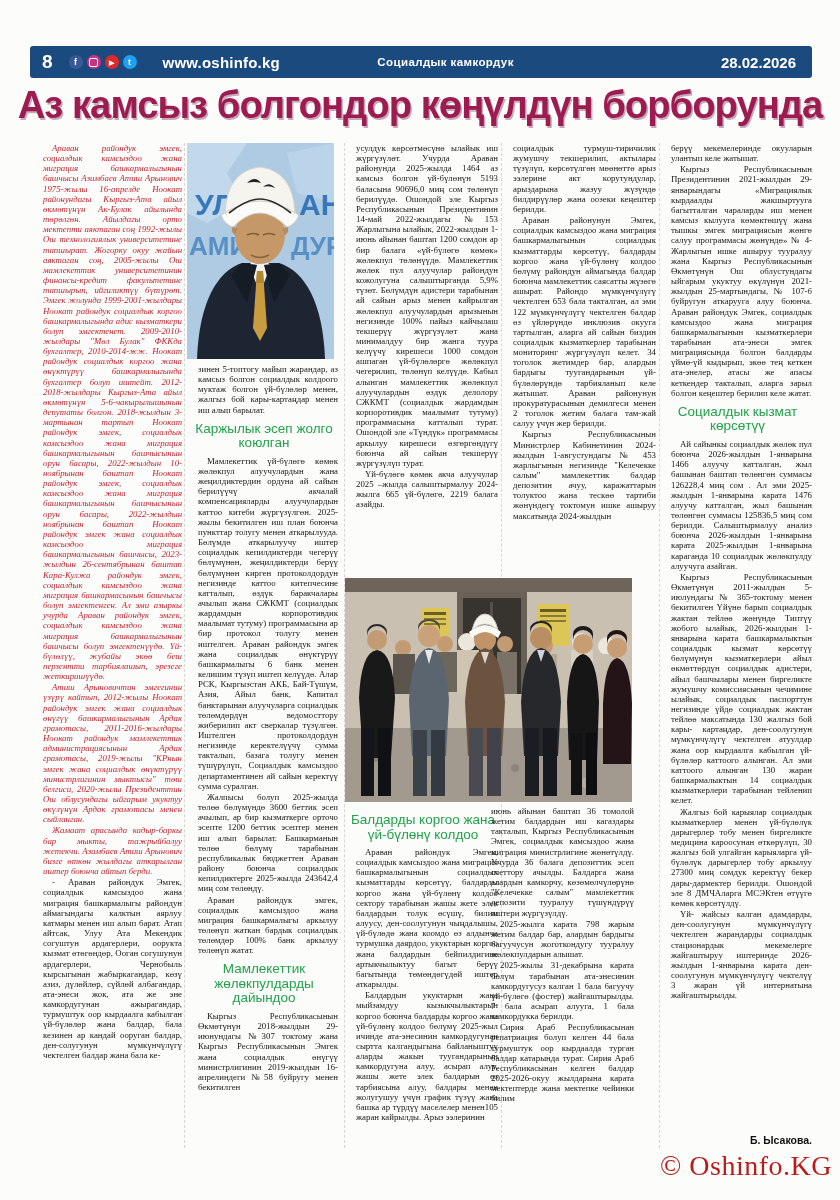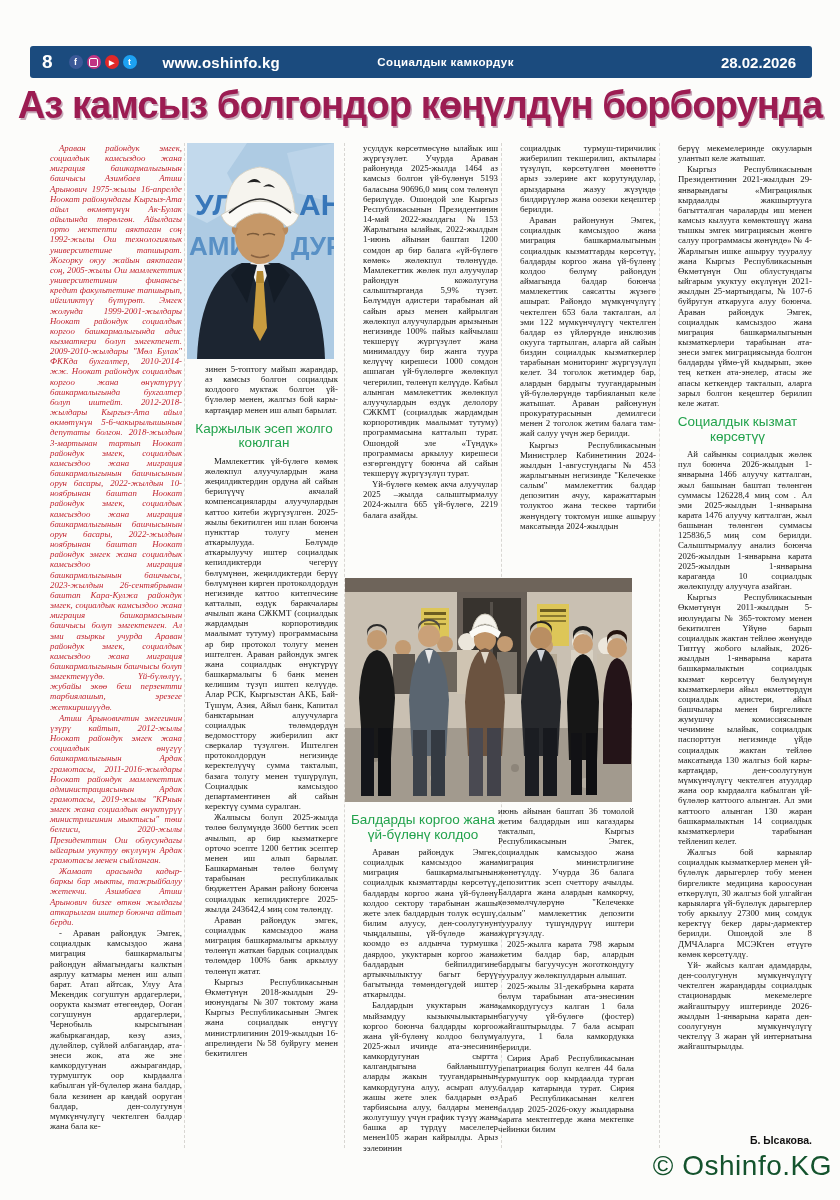--- a/index.html
+++ b/index.html
@@ -27,35 +27,35 @@
 
   
   .headline{position:absolute;left:0;top:84px;width:840px;text-align:center;
     font-family:"Liberation Sans",sans-serif;font-weight:bold;font-size:39px;line-height:42px;
     color:#9c1c52;letter-spacing:-1px;transform:scaleX(.98);
     text-shadow:1.5px 1.5px 0 rgba(99,14,62,.35);}
 
   
   .col{position:absolute;text-align:justify;font-size:8.8px;line-height:10.15px;color:#161616;
        overflow:hidden;}
-  .col p{margin:0 0 1px 15px;text-indent:9px;}
+  .col p{margin:0 0 1px 8px;text-indent:9px;}
   .lead p{color:#c0242f;font-style:italic;}
   .green-h{font-family:"Liberation Sans",sans-serif;font-weight:normal;color:#22a24c;
        text-align:center;font-size:13.5px;line-height:14.5px;margin:7px 0 5px;text-indent:0;}
   .rule{position:absolute;top:143px;height:1005px;width:0;border-left:1px dashed #d8d6d2;}
 
   
   .photo{position:absolute;overflow:hidden;background:#e5e5e5;}
   .photo svg{display:block;}
 
   
   .byline{position:absolute;left:663px;top:1134px;width:149px;text-align:right;
     font-family:"Liberation Sans",sans-serif;font-weight:bold;font-size:10.5px;color:#111;}
-  .footer{position:absolute;right:8px;top:1150px;font-family:Liberation Sans, sans-serif;
-    font-size:28px;color:#14532d;letter-spacing:.5px;}
+  .footer{position:absolute;right:8px;top:1150px;font-family:Liberation Serif, serif;
+    font-size:28px;color:#b91c1c;letter-spacing:.5px;}
 </style>
 </head>
 <body>
 
 <div class="page">
 
   <div class="topbar">
     <div class="pagenum">8</div>
     <div class="socials">
       <span class="soc soc-fb">f</span>
@@ -197,36 +197,37 @@
     <p>Жамаат арасында кадыр-баркы бар мыкты, тажрыйбалуу жетекчи. Азимбаев Атиш Арынович бизге өткөн жылдагы аткарылган иштер боюнча айтып берди.</p>
     <p style="color:#161616;font-style:normal">- Араван райондук Эмгек, социалдык камсыздоо жана миграция башкармалыгы райондун аймагындагы калктын аярлуу катмары менен иш алып барат. Атап айтсак, Улуу Ата Мекендик согуштун ардагерлери, оорукта кызмат өтөгөндөр, Ооган согушунун ардагерлери, Чернобыль кырсыгынан жабыркагандар, көзү азиз, дүлөйлөр, сүйлөй албагандар, ата-энеси жок, ата же эне камкордугунан ажырагандар, турмуштук оор кырдаалга кабылган үй-бүлөлөр жана балдар, бала кезинен ар кандай ооруган балдар, ден-солугунун мүмкүнчүлүгү чектелген балдар жана бала ке-</p>
   </div>
 
   <div class="col" style="left:190px;top:364px;width:148px;height:781px">
     <p style="text-indent:0">зинен 5-топтогу майып жарандар, аз камсыз болгон социалдык колдоого муктаж болгон үй-бүлөлөр менен, жалгыз бой кары-картаңдар менен иш алып барылат.</p>
     <div class="green-h">Каржылык эсеп жолго коюлган</div>
     <p>Мамлекеттик үй-бүлөгө көмөк жөлөкпул алуучулардын жана жеңилдиктердин ордуна ай сайын берилүүчү акчалай компенсацияларды алуучулардын каттоо китеби жүргүзүлгөн. 2025-жылы бекитилген иш план боюнча пункттар толугу менен аткарылууда. Бөлүмдө аткарылуучу иштер социалдык кепилдиктерди чегерүү бөлүмүнөн, жеңилдиктерди берүү бөлүмүнөн кирген протоколдордун негизинде каттоо китепчесине катталып, өздүк баракчалары ачылып жана СЖКМТ (социалдык жардамдын корпоротивдик маалымат тутуму) программасына ар бир протокол толугу менен иштелген. Араван райондук эмгек жана социалдык өнүктүрүү башкармалыгы 6 банк менен келишим түзүп иштеп келүүдө. Алар РСК, Кыргызстан АКБ, Бай-Түшүм, Азия, Айыл банк, Капитал банктарынан алуучуларга социалдык төлөмдөрдүн ведомосттору жиберилип акт сверкалар түзүлгөн. Иштелген протоколдордун негизинде керектелүүчү сумма такталып, базага толугу менен түшүрүлүп, Социалдык камсыздоо департаментинен ай сайын керектүү сумма суралган.</p>
     <p>Жалпысы болуп 2025-жылда төлөө бөлүмүндө 3600 беттик эсеп ачылып, ар бир кызматкерге орточо эсепте 1200 беттик эсептер менен иш алып барылат. Башкарманын төлөө бөлүмү тарабынан республикалык бюджеттен Араван району боюнча социалдык кепилдиктерге 2025-жылда 243642,4 миң сом төлөндү.</p>
     <p>Араван райондук эмгек, социалдык камсыздоо жана миграция башкармалыгы аркылуу төлөнүп жаткан бардык социалдык төлөмдөр 100% банк аркылуу төлөнүп жатат.</p>
+    <div class="green-h">Мамлекеттик жөлөкпулдарды дайындоо</div>
     <p>Кыргыз Республикасынын Өкмөтүнүн 2018-жылдын 29-июнундагы №307 токтому жана Кыргыз Республикасынын Эмгек жана социалдык өнүгүү министрлигинин 2019-жылдын 16-апрелиндеги №58 буйругу менен бекитилген</p>
   </div>
 
   <div class="col" style="left:348px;top:143px;width:150px;height:432px">
     <p style="text-indent:0">усулдук көрсөтмөсүнө ылайык иш жүргүзүлөт. Учурда Араван районунда 2025-жылда 1464 аз камсыз болгон үй-бүлөнүн 5193 баласына 90696,0 миң сом төлөнүп берилүүдө. Ошондой эле Кыргыз Республикасынын Президентинин 14-май 2022-жылдагы №153 Жарлыгына ылайык, 2022-жылдын 1-июнь айынан баштап 1200 сомдон ар бир балага «үй-бүлөгө көмөк» жөлөкпул төлөнүүдө. Мамлекеттик жөлөк пул алуучулар райондун кожолугуна салыштырганда 5,9% түзөт. Бөлүмдүн адистери тарабынан ай сайын арыз менен кайрылган жөлөкпул алуучулардын арызынын негизинде 100% пайыз кайчылаш текшерүү жүргүзүлөт жана минималдуу бир жанга туура келүүчү кирешеси 1000 сомдон ашпаган үй-бүлөлөргө жөлөкпул чегерилип, төлөнүп келүүдө. Кабыл алынган мамлекеттик жөлөкпул алуучулардын өздүк делолору СЖКМТ (социалдык жардамдын корпоротивдик маалымат тутуму) программасына катталып турат. Ошондой эле «Түндүк» программасы аркылуу кирешеси өзгөргөндүгү боюнча ай сайын текшерүү жүргүзүлүп турат.</p>
     <p>Үй-бүлөгө көмөк акча алуучулар 2025 –жылда салыштырмалуу 2024-жылга 665 үй-бүлөгө, 2219 балага азайды.</p>
   </div>
 
   <div class="col" style="left:348px;top:806px;width:150px;height:345px">
     <div class="green-h">Балдарды коргоо жана үй-бүлөнү колдоо</div>
     <p>Араван райондук Эмгек, социалдык камсыздоо жана миграция башкармалыгынын социалдык кызматтарды көрсөтүү, балдарды коргоо жана үй-бүлөнү колдоо сектору тарабынан жашы жете элек балдардын толук өсүшү, билим алуусу, ден-соолугунун чыңдалышы, үй-бүлөдө жана коомдо өз алдынча турмушка даярдоо, укуктарын коргоо жана балдардын бейпилдигине артыкчылыктуу багыт берүү багытында төмөндөгүдөй иштер аткарылды.</p>
     <p>Балдардын укуктарын жана мыйзамдуу кызыкчылыктарын коргоо боюнча балдарды коргоо жана үй-бүлөнү колдоо бөлүмү 2025-жыл ичинде ата-энесинин камкордугунан сыртта калгандыгына байланыштуу аларды жакын туугандарынын камкордугуна алуу, асырап алуу, жашы жете элек балдарын өз тарбиясына алуу, балдары менен жолугушуу үчүн график түзүү жана башка ар түрдүү маселелер менен105 жаран кайрылды. Арыз ээлеринин</p>
   </div>
 
   <div class="col" style="left:505px;top:143px;width:151px;height:432px">
-    <p style="text-indent:0">социалдык турмуш-тиричилик жиберилип текшерилип, актылары түзүлүп, көрсөтүлгөн мөөнөттө арыз ээлерине акт корутундулар, арыздарына жазуу жүзүндө билдирүүлөр жана оозеки кеңештер берилди.</p>
+    <p style="text-indent:0">социалдык турмуш-тиричилик жумушчу текшерилип, актылары түзүлүп, көрсөтүлгөн мөөнөттө арыз ээлерине акт корутундулар, арыздарына жазуу жүзүндө билдирүүлөр жана оозеки кеңештер берилди.</p>
     <p>Араван районунун Эмгек, социалдык камсыздоо жана миграция башкармалыгынын социалдык кызматтарды көрсөтүү, балдарды коргоо жана үй-бүлөнү колдоо бөлүмү райондун аймагында балдар боюнча мамлекеттик саясатты жүзөгө ашырат. Райондо мүмкүнчүлүгү чектелген 653 бала такталган, ал эми 122 мүмкүнчүлүгү чектелген балдар өз үйлөрүндө инклюзив окууга тартылган, аларга ай сайын биздин социалдык кызматкерлер тарабынан мониторинг жүргүзүлүп келет. 34 тоголок жетимдер бар, алардын бардыгы туугандарынын үй-бүлөлөрүндө тарбияланып келе жатышат. Араван районунун прокуратурасынын демилгеси менен 2 тоголок жетим балага там-жай салуу үчүн жер берилди.</p>
     <p>Кыргыз Республикасынын Министрлер Кабинетинин 2024-жылдын 1-августундагы № 453 жарлыгынын негизинде "Келечекке салым" мамлекеттик балдар депозитин ачуу, каражаттарын толуктоо жана тескөө тартиби жөнүндөгү токтомун ишке ашыруу максатында 2024-жылдын</p>
   </div>
 
   <div class="col" style="left:483px;top:806px;width:151px;height:390px">
     <p style="text-indent:0">июнь айынан баштап 36 томолой жетим балдардын иш кагаздары такталып, Кыргыз Республикасынын Эмгек, социалдык камсыздоо жана миграция министрлигине жөнөтүлдү. Учурда 36 балага депозиттик эсеп счеттору ачылды. Балдарга жана алардын камкорчу, көзөмөлчүлөрүнө "Келечекке салым" мамлекеттик депозити тууралуу түшүндүрүү иштери жүргүзүлдү.</p>
     <p>2025-жылга карата 798 жарым жетим балдар бар, алардын бардыгы багуучусун жоготкондугу тууралуу жөлөкпулдарын алышат.</p>
     <p>2025-жылы 31-декабрына карата бөлүм тарабынан ата-энесинин камкордугусуз калган 1 бала багуучу үй-бүлөгө (фостер) жайгаштырылды. 7 бала асырап алууга, 1 бала камкордукка берилди.</p>
     <p>Сирия Араб Республикасынан репатриация болуп келген 44 бала турмуштук оор кырдаалда турган балдар катарында турат. Сирия Араб Республикасынан келген балдар 2025-2026-окуу жылдарына карата мектептерде жана мектепке чейинки билим</p>
   </div>

